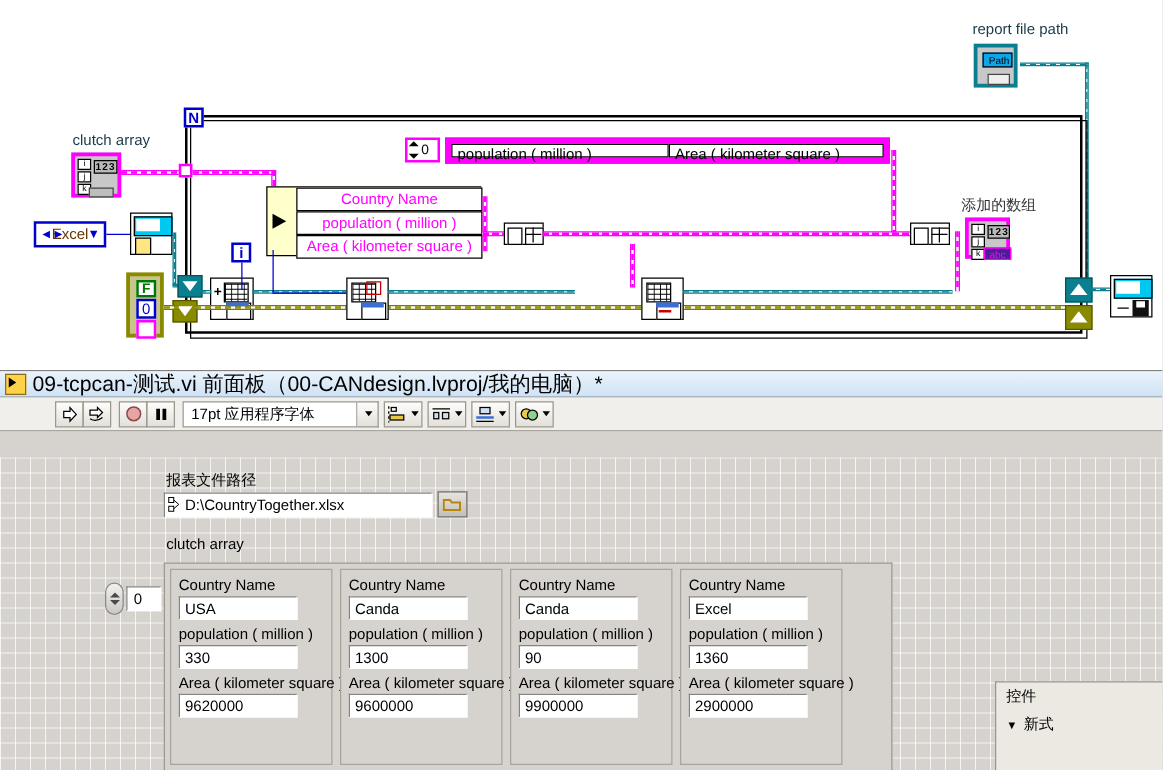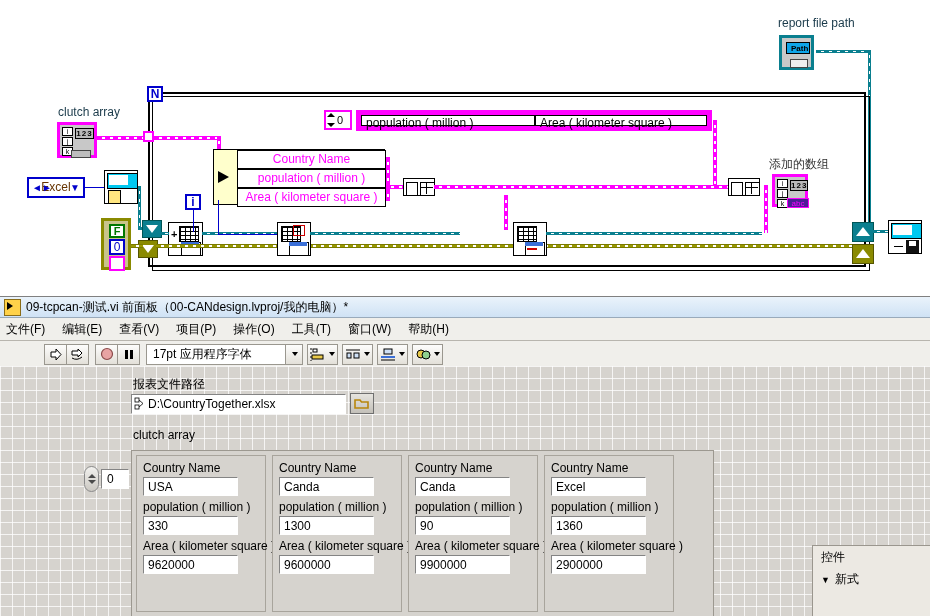--- a/index.html
+++ b/index.html
@@ -62,36 +62,36 @@
   .unb{position:absolute;border:1px solid #000;background:#ffffcc;box-sizing:border-box;}
   .unbrow{border:1px solid #000;background:#fff;color:#ff00ff;font-size:12px;text-align:center;box-sizing:border-box;white-space:nowrap;}
 
   
   .strarr{position:absolute;border:3px solid #ff00ff;background:#ff00ff;box-sizing:border-box;}
   .strcell{border:1px solid #000;background:#fff;color:#000;font-size:12px;box-sizing:border-box;padding-left:4px;white-space:nowrap;}
   .idxctl{position:absolute;border:2px solid #ff00ff;background:#fff;box-sizing:border-box;font-size:11px;color:#000;}
 
   
   .pathterm{position:absolute;border:3px solid #0a7f8f;background:#c8c8c8;box-sizing:border-box;}
-  .pathin{position:absolute;border:1px solid #000;background:#0ea5e9;font-size:8px;color:#000;box-sizing:border-box;font-weight:bold;}
+  .pathin{position:absolute;border:1px solid #000;background:#0ea5e9;font-size:8px;color:#000;box-sizing:border-box;}
 
   
   .clconst{position:absolute;border:3px solid #8a8a00;background:#c9c48a;box-sizing:border-box;}
 
   
   .tun{position:absolute;box-sizing:border-box;}
 
   
   #fp{position:absolute;left:0;top:296px;width:930px;height:320px;background:#d6d3ce;border-top:1px solid #808080;}
   #titlebar{height:20px;background:linear-gradient(#eaf3fb,#cfe2f5);border-bottom:1px solid #9ab;
      display:flex;align-items:center;padding-left:4px;}
   #titleicon{width:15px;height:15px;background:#ffd24a;border:1px solid #8a6d1a;position:relative;margin-right:5px;flex:none;}
   #titleicon:after{content:"";position:absolute;left:2px;top:2px;border-left:6px solid #000;
      border-top:4px solid transparent;border-bottom:4px solid transparent;}
-  #titletext{font-size:12px;color:#000;white-space:nowrap;}
+  #titletext{font-size:17px;color:#000;white-space:nowrap;}
   #menubar{height:22px;background:#f0efeb;border-bottom:1px solid #b8b5ae;display:flex;align-items:center;padding-left:6px;}
   .menuitem{font-size:12px;color:#000;margin-right:17px;white-space:nowrap;cursor:default;}
   #toolbar{height:26px;background:#f0efeb;border-bottom:1px solid #a9a69f;display:flex;align-items:center;padding-left:44px;}
   .tbtn{width:23px;height:21px;border:1px solid #9a978f;background:linear-gradient(#fdfdfc,#e3e0d9);
      margin-right:-1px;display:flex;align-items:center;justify-content:center;box-sizing:border-box;}
   .tsep{width:7px;}
   .fontbox{height:21px;border:1px solid #9a978f;background:#fff;display:flex;align-items:center;
      font-size:12px;color:#000;padding:0 6px;box-sizing:border-box;white-space:nowrap;}
   .fontarrow{width:17px;height:21px;border:1px solid #9a978f;border-left:none;background:linear-gradient(#fdfdfc,#e3e0d9);
      display:flex;align-items:center;justify-content:center;box-sizing:border-box;}
@@ -131,21 +131,21 @@
   .arrbody{position:absolute;border:1px solid #9c9890;background:#d6d3ce;box-sizing:border-box;display:flex;}
   .cluster{width:130px;margin-right:6px;border:1px solid #a8a49c;background:#d6d3ce;box-sizing:border-box;
      padding:5px 6px 6px 6px;position:relative;}
   .cluster:last-child{margin-right:0;}
   .cl-label{font-size:12px;color:#000;white-space:nowrap;margin-bottom:2px;}
   .cl-field{height:19px;background:#fff;border-top:1px solid #848484;border-left:1px solid #848484;
      border-right:1px solid #fff;border-bottom:1px solid #fff;font-size:12px;color:#000;
      display:flex;align-items:center;padding-left:4px;box-sizing:border-box;margin-bottom:4px;}
 
   
-  #palette{position:absolute;right:0;bottom:0;width:118px;height:72px;background:#ece9e3;
+  #palette{position:absolute;right:0;bottom:0;width:134px;height:72px;background:#ece9e3;
      border:1px solid #9a968e;border-right:none;border-bottom:none;box-sizing:border-box;margin-top:21px;}
   #palette .ptitle{font-size:12px;color:#000;padding:3px 0 2px 8px;}
   .prow{display:flex;padding-left:6px;}
   .pbtn{height:20px;border:1px solid #9a978f;background:linear-gradient(#fdfdfc,#e0ddd6);
      display:flex;align-items:center;font-size:12px;color:#000;padding:0 3px;box-sizing:border-box;margin-right:3px;white-space:nowrap;}
   .prow2{display:flex;align-items:center;padding-left:8px;margin-top:3px;font-size:12px;color:#000;}
 </style>
 </head>
 <body>
 
@@ -315,30 +315,20 @@
 
 </div>
 
 <div id="fp">
 
   <div id="titlebar">
     <div id="titleicon"></div>
     <div id="titletext">09-tcpcan-测试.vi 前面板（00-CANdesign.lvproj/我的电脑）*</div>
   </div>
 
-  <div id="menubar">
-    <div class="menuitem">文件(F)</div>
-    <div class="menuitem">编辑(E)</div>
-    <div class="menuitem">查看(V)</div>
-    <div class="menuitem">项目(P)</div>
-    <div class="menuitem">操作(O)</div>
-    <div class="menuitem">工具(T)</div>
-    <div class="menuitem">窗口(W)</div>
-    <div class="menuitem">帮助(H)</div>
-  </div>
 
   <div id="toolbar">
     <div class="tbtn">
       <svg width="15" height="15" viewBox="0 0 15 15">
           <path d="M3 5 h5 v-3 l5 5.5 -5 5.5 v-3 h-5 z" fill="#fff" stroke="#000" stroke-width="1"></path>
         </svg>
     </div>
     <div class="tbtn">
       <svg width="15" height="15" viewBox="0 0 15 15">
         <path d="M2 4 h6 v-2 l4 4 -4 4 v-2 h-6 z" fill="#fff" stroke="#000" stroke-width="1"></path>

